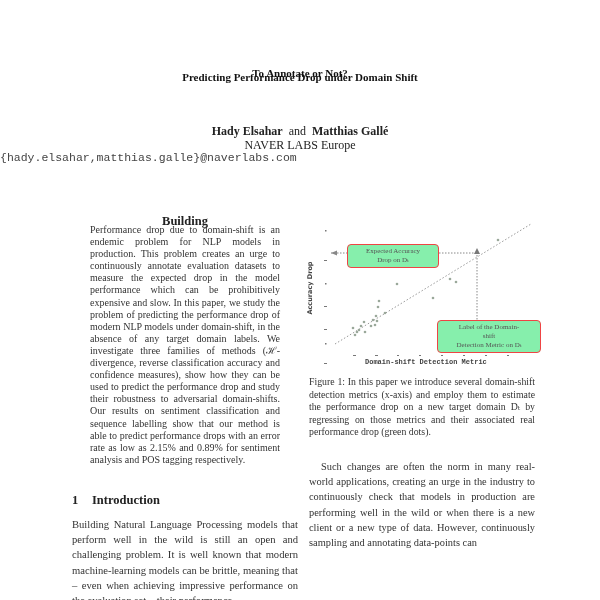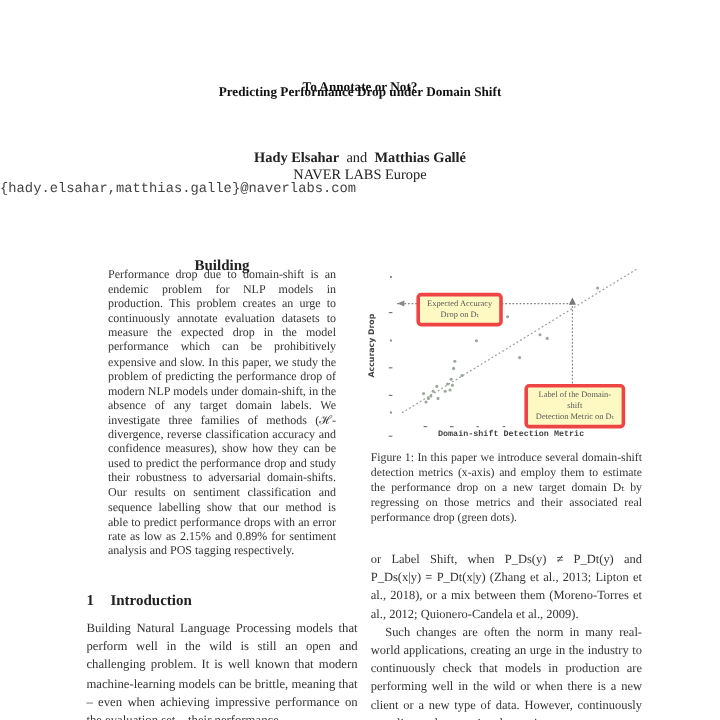--- a/index.html
+++ b/index.html
@@ -24,22 +24,22 @@
   .sec-head { position: absolute; top: 493px; left: 72px; font-weight: bold; font-size: 12.5px; }
   .sec-head .num { display: inline-block; width: 20px; }
   .intro { position: absolute; top: 517px; left: 72px; width: 226px;
            font-size: 10.6px; line-height: 15.2px; text-align: justify; color: #333; }
   .fig { position: absolute; top: 222px; left: 305px; width: 230px; height: 150px; }
   .caption { position: absolute; top: 376px; left: 309px; width: 226px;
              font-size: 9.8px; line-height: 12.6px; text-align: justify; color: #333; }
   .right-body { position: absolute; top: 459px; left: 309px; width: 226px;
                 font-size: 10.4px; line-height: 15.2px; text-align: justify; color: #333; }
   .right-body .indent { text-indent: 12px; }
-  .callout { position: absolute; background: #fef9c3; border: 3px solid #ef4444; border-radius: 4px;
-             font-size: 7px; line-height: 9px; text-align: center; color: #555; padding: 2px 4px; }
+  .callout { position: absolute; background: #86efac; border: 1px solid #ef4444; border-radius: 4px;
+             font-size: 7px; line-height: 9px; text-align: center; color: #555; padding: 2px 16px; }
   .ylabel { position: absolute; left: -22px; top: 62px; transform: rotate(-90deg);
             font-family: "DejaVu Sans", sans-serif; font-weight: bold; font-size: 6.5px; color: #444; }
   .xlabel { position: absolute; left: 60px; top: 136px; font-family: Liberation Mono, monospace;
             font-weight: bold; font-size: 7px; color: #444; }
 </style>
 </head>
 <body>
 
 <div class="title t1">To Annotate or Not?</div>
 <div class="title t2">Predicting Performance Drop under Domain Shift</div>
@@ -124,15 +124,14 @@
   </div>
   <div class="callout" style="left:132px; top:98px; width:70px;">
     <div>Label of the Domain-shift</div>
     <div>Detection Metric on Dₜ</div>
   </div>
 </div>
 
 <div class="caption">Figure 1: In this paper we introduce several domain-shift detection metrics (x-axis) and employ them to estimate the performance drop on a new target domain Dₜ by regressing on those metrics and their associated real performance drop (green dots).</div>
 
 <div class="right-body">
-  <div>or Label Shift, when P_Ds(y) ≠ P_Dt(y) and P_Ds(x|y) = P_Dt(x|y) (Zhang et al., 2013; Lipton et al., 2018), or a mix between them (Moreno-Torres et al., 2012; Quionero-Candela et al., 2009).</div>
   <div class="indent">Such changes are often the norm in many real-world applications, creating an urge in the industry to continuously check that models in production are performing well in the wild or when there is a new client or a new type of data. However, continuously sampling and annotating data-points can</div>
 </div>
 
 </body></html>

